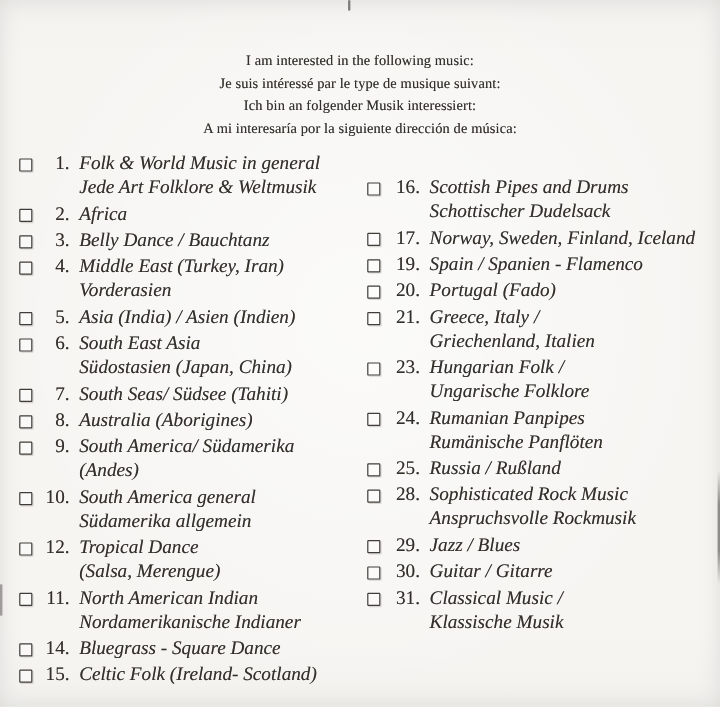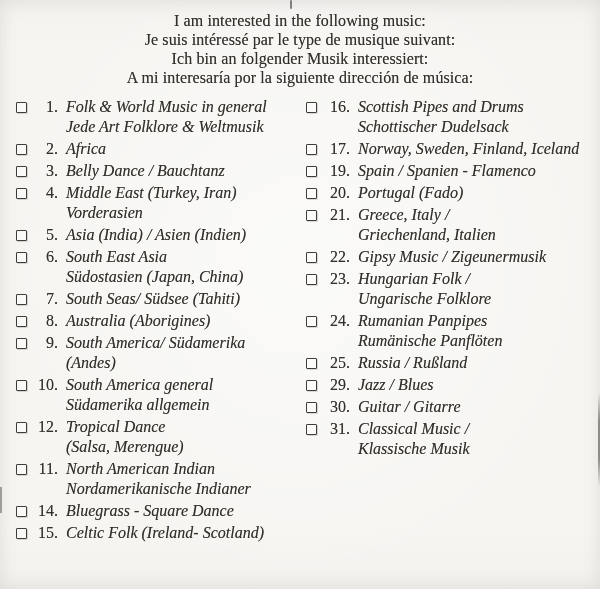--- a/index.html
+++ b/index.html
@@ -13,32 +13,33 @@
   .page{
     position:absolute;inset:0;
     background:
       radial-gradient(ellipse at 50% 45%, rgba(255,255,255,0.55), rgba(255,255,255,0) 70%),
       linear-gradient(180deg,#f3f2ef 0%,#f6f5f2 8%,#f6f5f2 90%,#f2f1ee 100%);
     padding-top:11px;
     box-sizing:border-box;
   }
   .header{
     text-align:center;
-    font-size:16px;
+    font-size:12px;
     line-height:19px;
     letter-spacing:0.1px;
     text-shadow:0 0 0.5px rgba(51,48,43,0.55);
+    margin-top:30px;
   }
   .columns{
     display:flex;
     margin-top:10px;
   }
   .col{width:300px;box-sizing:border-box;}
   .col-left{padding-left:16px;}
-  .col-right{padding-left:6px;padding-right:4px;}
+  .col-right{padding-left:6px;padding-right:4px;margin-top:20px;}
   .item{
     display:grid;
     grid-template-columns:11px 26px 1fr;
     column-gap:5px;
     margin-bottom:2px;
     font-size:16px;
     line-height:20px;
     text-shadow:0 0 0.5px rgba(51,48,43,0.5);
   }
   .col-right .item{grid-template-columns:11px 28px 1fr;}
@@ -184,39 +185,40 @@
         <span class="txt">Portugal (Fado)</span>
       </div>
       <div class="item">
         <span class="cb"></span>
         <span class="num">21.</span>
         <span class="txt">Greece, Italy /
 Griechenland, Italien</span>
       </div>
       <div class="item">
         <span class="cb"></span>
-        <span class="num">22.</span>
-        <span class="txt">Gipsy Music / Zigeunermusik</span>
-      </div>
-      <div class="item">
-        <span class="cb"></span>
         <span class="num">23.</span>
         <span class="txt">Hungarian Folk /
 Ungarische Folklore</span>
       </div>
       <div class="item">
         <span class="cb"></span>
         <span class="num">24.</span>
         <span class="txt">Rumanian Panpipes
 Rumänische Panflöten</span>
       </div>
       <div class="item">
         <span class="cb"></span>
         <span class="num">25.</span>
         <span class="txt">Russia / Rußland</span>
+      </div>
+      <div class="item">
+        <span class="cb"></span>
+        <span class="num">28.</span>
+        <span class="txt">Sophisticated Rock Music
+Anspruchsvolle Rockmusik</span>
       </div>
       <div class="item">
         <span class="cb"></span>
         <span class="num">29.</span>
         <span class="txt">Jazz / Blues</span>
       </div>
       <div class="item">
         <span class="cb"></span>
         <span class="num">30.</span>
         <span class="txt">Guitar / Gitarre</span>

